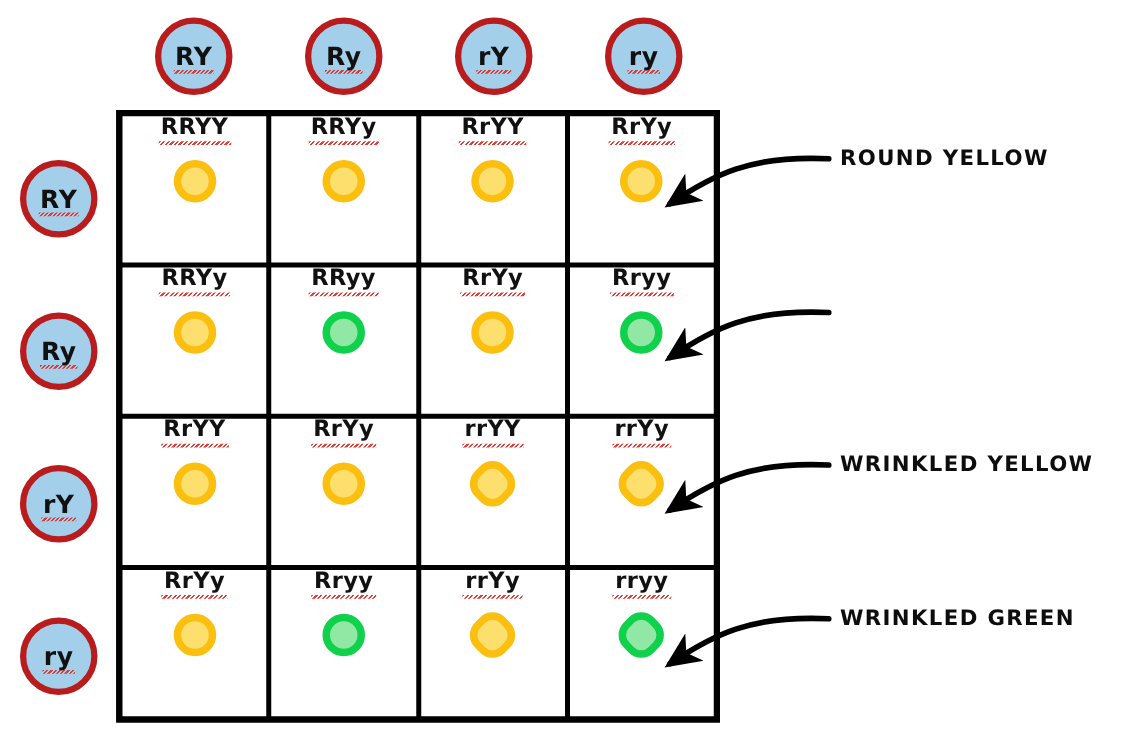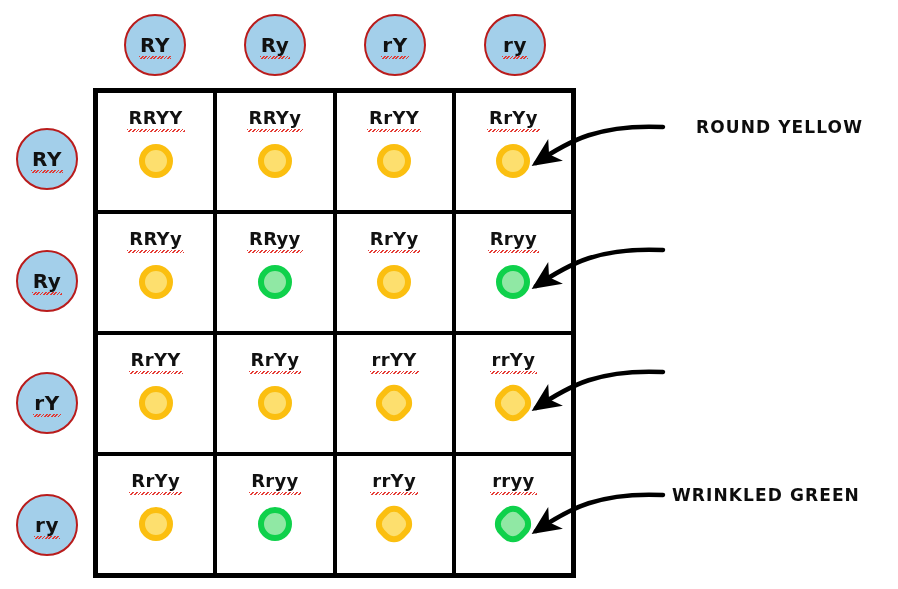--- a/index.html
+++ b/index.html
@@ -8,21 +8,21 @@
     background:#ffffff;
     font-family:"DejaVu Sans", sans-serif;
   }
   #stage{position:absolute;left:0;top:0;width:898px;height:589px;}
 
   
   .bubble{
     position:absolute;
     border-radius:50%;
     background:#A3CFEA;
-    border:2px solid #b91c1c;
+    border:5px solid #b91c1c;
     box-sizing:border-box;
     display:flex;align-items:center;justify-content:center;
   }
   .bubble .glabel{
     position:relative;
     font-size:20px;
     font-weight:700;
     letter-spacing:.5px;
     color:#111111;
     line-height:1;
@@ -57,21 +57,20 @@
     background:#000000;
     gap:4px;
   }
   .cell{
     background:#ffffff;
     position:relative;
     display:flex;
     flex-direction:column;
     align-items:center;
     justify-content:flex-start;
-    padding-top:16px;
     box-sizing:border-box;
   }
   .geno{
     position:relative;
     font-size:18px;
     font-weight:700;
     letter-spacing:.3px;
     color:#111111;
     line-height:1;
     white-space:nowrap;
@@ -212,21 +211,22 @@
       <div class="cell">
         <div class="geno">rrYy</div>
         <div class="seed wrinkled yellow"></div>
       </div>
       <div class="cell">
         <div class="geno">rryy</div>
         <div class="seed wrinkled green"></div>
       </div>
     </div>
 
-  <div class="legend-label" style="left:696px;top:117px;text-align:right;">ROUND YELLOW</div>
+  <div class="legend-label" style="left:672px;top:117px;text-align:right;">ROUND YELLOW</div>
+  <div class="legend-label" style="left:672px;top:362px;">WRINKLED YELLOW</div>
   <div class="legend-label" style="left:672px;top:485px;text-align:center;">WRINKLED GREEN</div>
 
   <svg id="annot-layer" viewBox="0 0 898 589">
     <defs>
       <marker id="ah" viewBox="0 0 12 12" refX="9" refY="6" markerWidth="7" markerHeight="7" orient="auto-start-reverse">
         <path d="M 0 1 L 11 6 L 0 11 L 3 6 Z" fill="#000000"></path>
       </marker>
     </defs>
 
     <path d="M 663 127 C 600 124 570 140 536 163" fill="none" stroke="#000000" stroke-width="4.5" stroke-linecap="round" marker-end="url(#ah)"></path>

